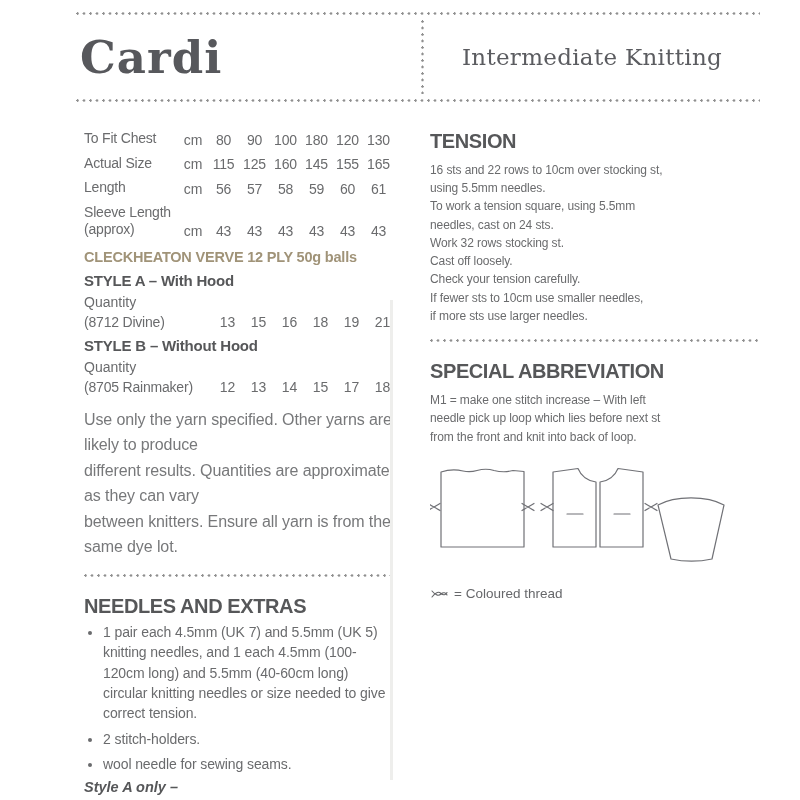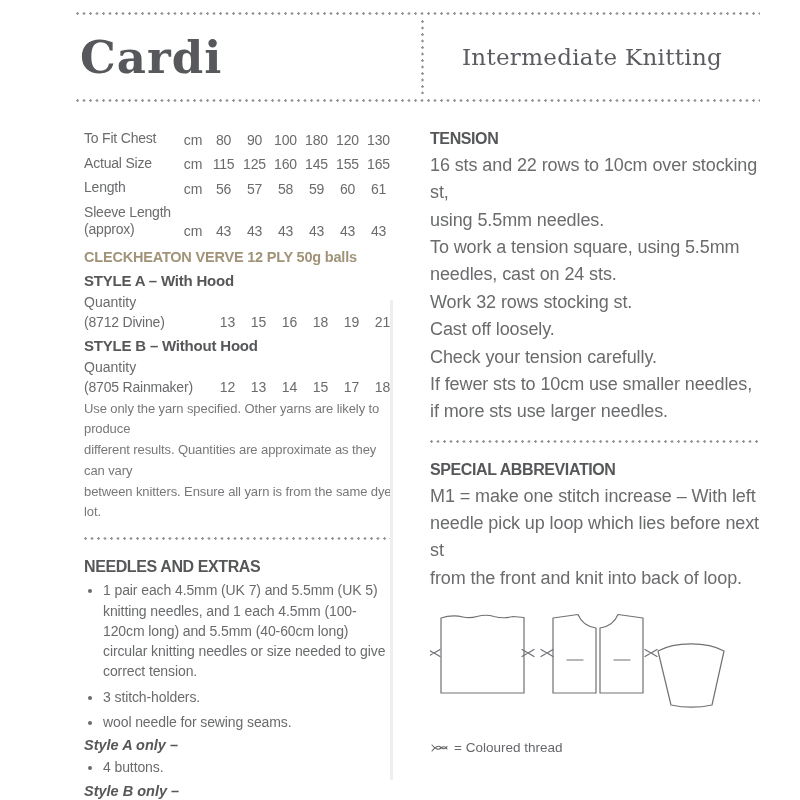--- a/index.html
+++ b/index.html
@@ -110,40 +110,41 @@
   .qty-label { font-size: 14px; margin-top: 5px; }
   .qty-row {
     display: grid;
     grid-template-columns: 124px repeat(6, 31px);
     font-size: 14px;
     margin-top: 4px;
   }
   .qty-row .shade { letter-spacing: -0.2px; }
   .qty-row .val { text-align: center; margin-left: 8px; }
   .yarn-note {
-    font-size: 13px;
+    font-size: 16px;
     line-height: 1.6;
     color: #77787a;
     white-space: pre-line;
-    margin-top: 4px;
+    margin-top: 12px;
     letter-spacing: -0.1px;
   }
   
   .sec-heading {
-    font-size: 16px;
+    font-size: 20px;
     font-weight: bold;
     color: #565759;
     letter-spacing: -0.4px;
     margin: 0 0 4px 0;
   }
   .body-text {
-    font-size: 18px;
+    font-size: 12px;
     line-height: 1.52;
     white-space: pre-line;
     letter-spacing: -0.1px;
+    margin-top: 8px;
   }
   ul.bullets {
     margin: 4px 0 0 0;
     padding-left: 19px;
     list-style: disc outside;
   }
   ul.bullets li {
     font-size: 14px;
     line-height: 1.45;
     margin-bottom: 5px;
@@ -155,21 +156,20 @@
     color: #565759;
     font-size: 14.5px;
     margin: 2px 0 2px 0;
   }
   .bold { font-weight: normal; }
   .sep { margin: 14px 0 18px 0; }
   
   .diagram { margin-top: 16px; }
   .legend {
     display: flex; align-items: center;
-    margin-top: 8px;
     font-size: 13.5px;
     color: #66676a;
   }
   .legend svg { margin-right: 6px; }
 </style>
 </head>
 <body>
 
 <div class="page">
   <div class="scan-shadow"></div>
@@ -275,21 +275,21 @@
 different results. Quantities are approximate as they can vary
 between knitters. Ensure all yarn is from the same dye lot.</div>
       </div>
 
       <div class="dotline sep"></div>
 
       <div>
         <div class="sec-heading">NEEDLES AND EXTRAS</div>
         <ul class="bullets">
           <li><span>1 pair each 4.5mm (UK 7) and 5.5mm (UK 5) knitting needles, and 1 each 4.5mm (100-120cm long) and 5.5mm (40-60cm long) </span><span class="bold">circular</span><span> knitting needles or size needed to give correct tension.</span></li>
-          <li>3 stitch-holders.</li>
+          <li>2 stitch-holders.</li>
           <li>wool needle for sewing seams.</li>
         </ul>
         <div class="style-only">Style A only –</div>
         <ul class="bullets">
           <li>4 buttons.</li>
         </ul>
         <div class="style-only">Style B only –</div>
         <ul class="bullets">
           <li>5 buttons.</li>
         </ul>

